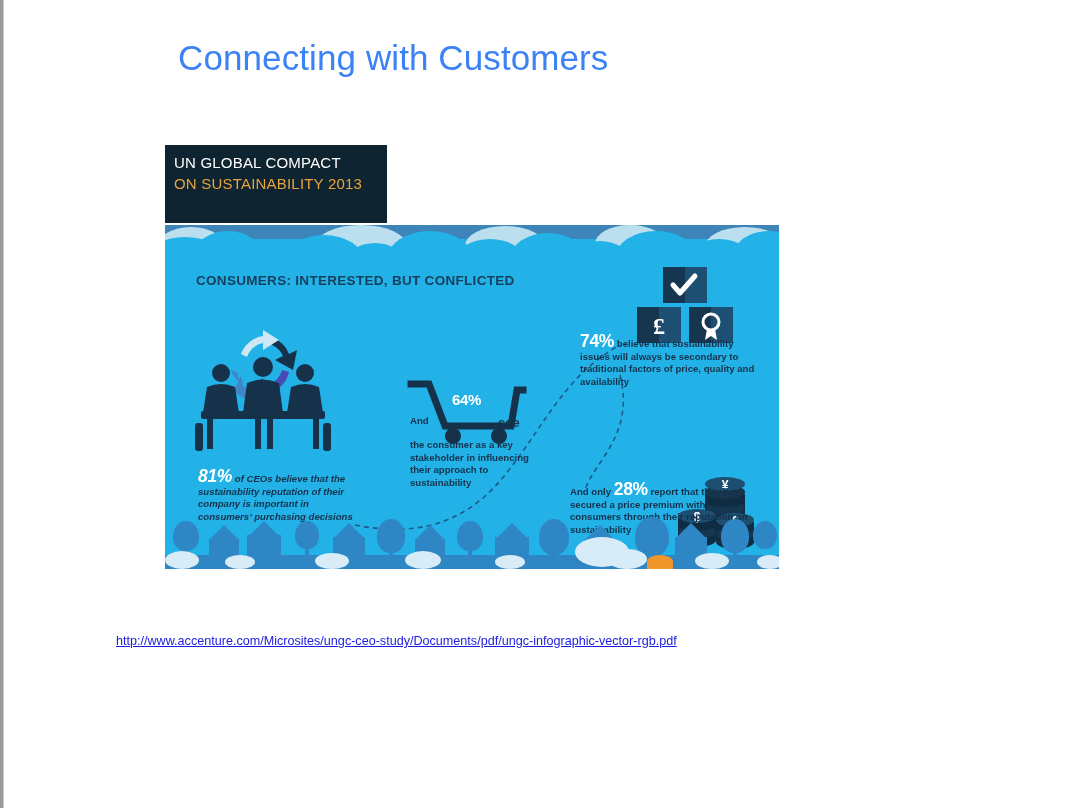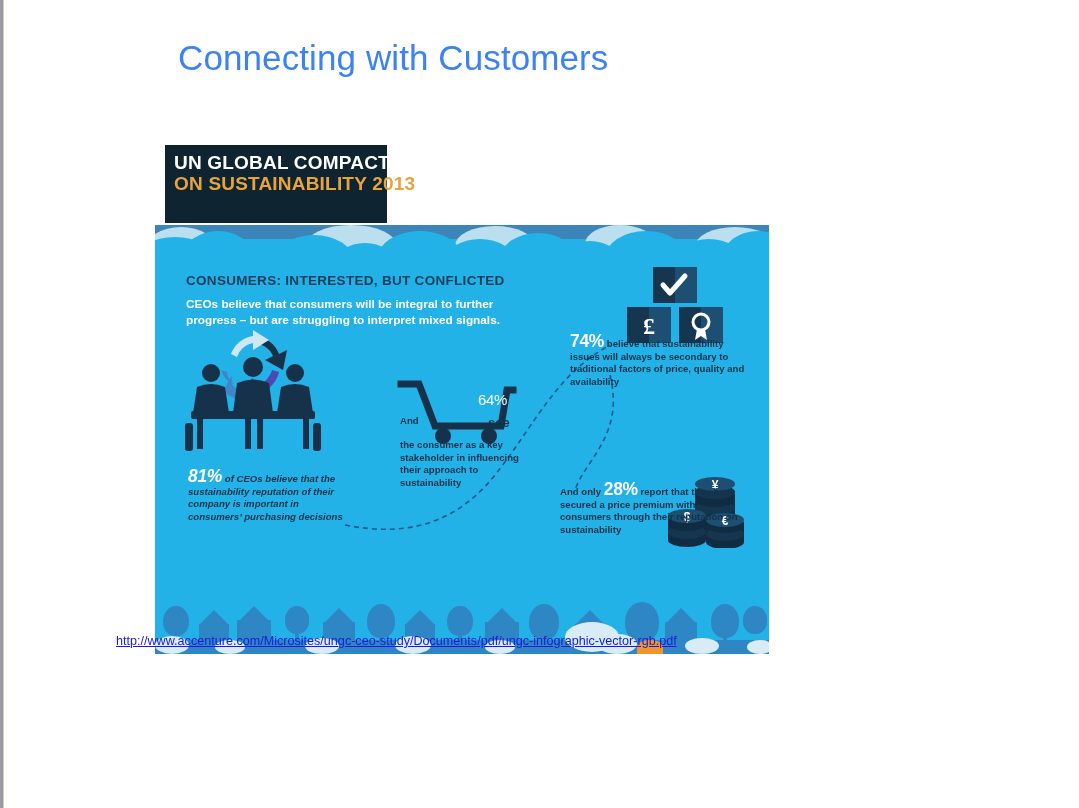--- a/index.html
+++ b/index.html
@@ -38,37 +38,37 @@
     position: absolute;
     left: 165px;
     top: 145px;
     width: 222px;
     height: 78px;
     background: #0e2430;
     padding: 7px 0 0 9px;
     box-sizing: border-box;
   }
   .badge-line {
-    font-size: 19px;
+    font-size: 15px;
     line-height: 21px;
     letter-spacing: 0.2px;
     white-space: nowrap;
-    font-weight: 700;
+    font-weight: 400;
   }
   .badge-line.l1 { color: #ffffff; }
   .badge-line.l2 { color: #e8a33d; }
   .badge-line.l3 { color: #e8a33d; }
 
   
   .info {
     position: absolute;
-    left: 155px;
+    left: 165px;
     top: 225px;
     width: 614px;
-    height: 429px;
+    height: 344px;
     background: #23b2e8;
     overflow: hidden;
   }
   .sky-strip {
     position: absolute;
     left: 0; top: 0; width: 100%; height: 14px;
     background: #3d85b8;
   }
   .cloud {
     position: absolute;
@@ -152,23 +152,22 @@
     letter-spacing: -0.3px;
   }
 
   .stat-81 { left: 33px; top: 245px; width: 160px; font-style: italic; }
   .stat-46 { left: 415px; top: 110px; width: 180px; }
   .stat-28 { left: 405px; top: 258px; width: 180px; }
   .cart-svg  { position: absolute; left: 242px; top: 155px; }
   .cart-pct {
     position: absolute;
     left: 287px; top: 166px;
-    font-size: 15px; font-weight: 400; color: #ffffff;
+    font-size: 15px; font-weight: 700; color: #ffffff;
     letter-spacing: -0.3px;
-    margin-left: 36px;
   }
   .cart-text {
     position: absolute;
     left: 245px; top: 190px;
     width: 135px;
     font-size: 9.6px;
     line-height: 12.6px;
     font-weight: 700;
     color: #15324a;
   }
@@ -225,21 +224,20 @@
     <div class="cloud" style="left:290px; top:14px; width:70px; height:46px;"></div>
     <div class="cloud" style="left:345px; top:8px;  width:76px; height:52px;"></div>
     <div class="cloud" style="left:404px; top:16px; width:62px; height:44px;"></div>
     <div class="cloud" style="left:450px; top:6px;  width:82px; height:54px;"></div>
     <div class="cloud" style="left:520px; top:14px; width:68px; height:46px;"></div>
     <div class="cloud" style="left:568px; top:6px;  width:70px; height:52px;"></div>
     <div style="position:absolute; left:0; top:40px; width:100%; height:26px; background:#23b2e8;"></div>
   </div>
 
   <div class="ig-heading">CONSUMERS: INTERESTED, BUT CONFLICTED</div>
-  <div class="ig-sub">CEOs believe that consumers will be integral to further progress – but are struggling to interpret mixed signals.</div>
 
   <svg class="flow" width="614" height="389" style="position:absolute; left:0; top:0;">
     <path d="M 190 300 C 250 312, 300 300, 340 250 C 380 200, 400 150, 455 120" fill="none" stroke="#1d5a86" stroke-width="1.6" stroke-dasharray="5,4"></path>
     <path d="M 455 150 C 470 210, 430 235, 420 265" fill="none" stroke="#1d5a86" stroke-width="1.6" stroke-dasharray="5,4"></path>
   </svg>
 
   <svg class="cycle" width="96" height="78" viewBox="0 0 96 78">
     <path d="M 48 6 A 28 28 0 0 1 74 24 L 82 20 L 78 40 L 60 30 L 68 26 A 22 22 0 0 0 48 13 Z" fill="#15324a"></path>
     <path d="M 74 42 A 28 28 0 0 1 48 64 L 48 72 L 32 60 L 48 48 L 48 56 A 22 22 0 0 0 67 40 Z" fill="#4a4ab5"></path>
     <path d="M 22 42 A 28 28 0 0 0 40 64 L 36 72 L 18 62 L 26 46 L 28 54 A 22 22 0 0 1 16 40 Z" fill="#3f86c8"></path>

